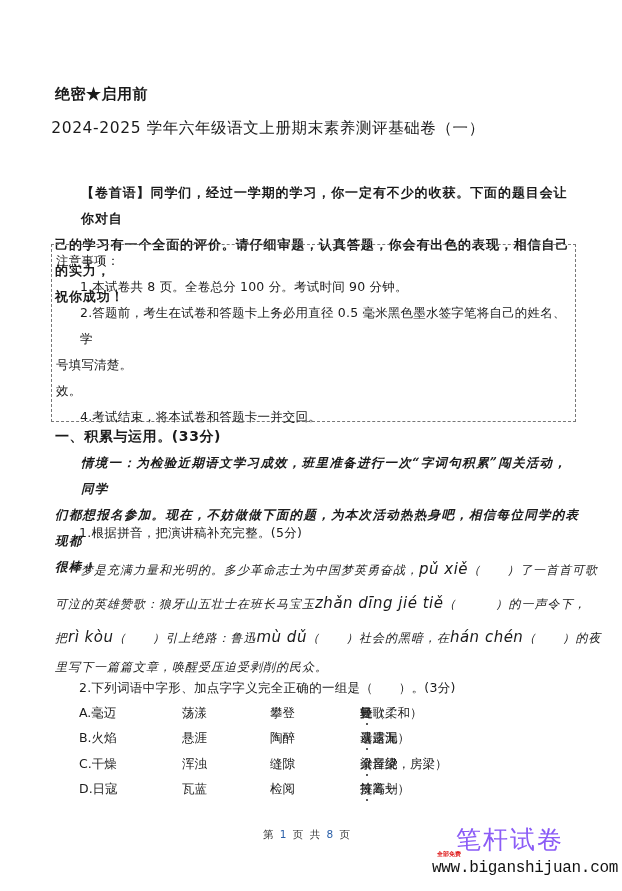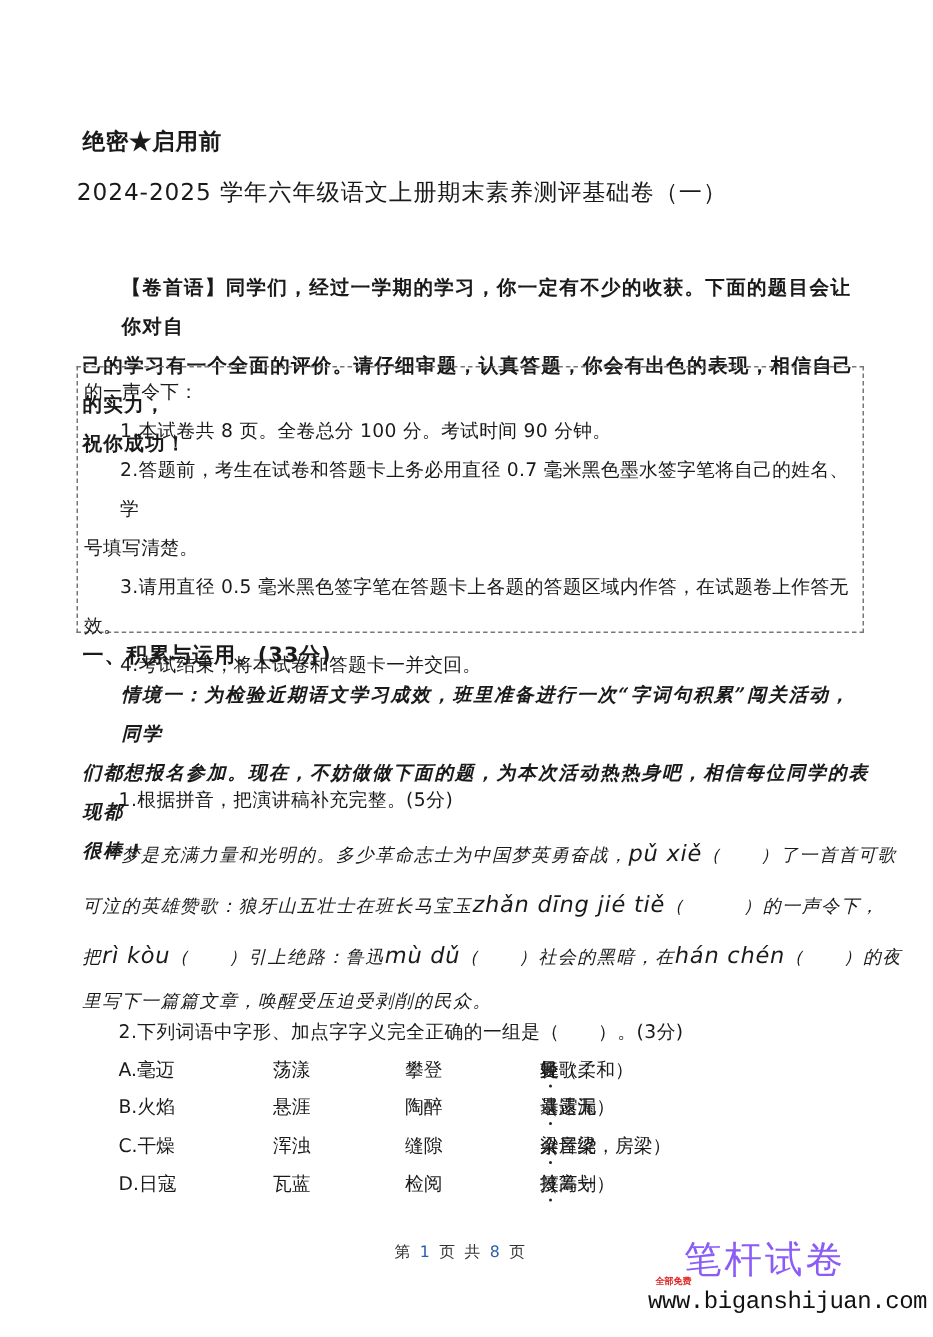--- a/index.html
+++ b/index.html
@@ -70,25 +70,24 @@
 <div class="abs title">2024-2025 学年六年级语文上册期末素养测评基础卷（一）</div>
 
 <div class="intro">
   <div class="indent">【卷首语】同学们，经过一学期的学习，你一定有不少的收获。下面的题目会让你对自</div>
   <div>己的学习有一个全面的评价。请仔细审题，认真答题，你会有出色的表现，相信自己的实力，</div>
   <div>祝你成功！</div>
 </div>
 
 <div class="notice">
   <div class="notice-inner">
-    <div>的一声令下：</div>
+    <div>注意事项：</div>
     <div class="it">1.本试卷共 8 页。全卷总分 100 分。考试时间 90 分钟。</div>
-    <div class="it">2.答题前，考生在试卷和答题卡上务必用直径 0.7 毫米黑色墨水签字笔将自己的姓名、学</div>
+    <div class="it">2.答题前，考生在试卷和答题卡上务必用直径 0.5 毫米黑色墨水签字笔将自己的姓名、学</div>
     <div class="cont">号填写清楚。</div>
-    <div class="it">3.请用直径 0.5 毫米黑色签字笔在答题卡上各题的答题区域内作答，在试题卷上作答无</div>
     <div class="cont">效。</div>
     <div class="it">4.考试结束，将本试卷和答题卡一并交回。</div>
   </div>
 </div>
 
 <div class="abs section">一、积累与运用。(33分)</div>
 
 <div class="scene">
   <div style="padding-left:26px">情境一：为检验近期语文学习成效，班里准备进行一次“字词句积累”闯关活动，同学</div>
   <div>们都想报名参加。现在，不妨做做下面的题，为本次活动热热身吧，相信每位同学的表现都</div>

